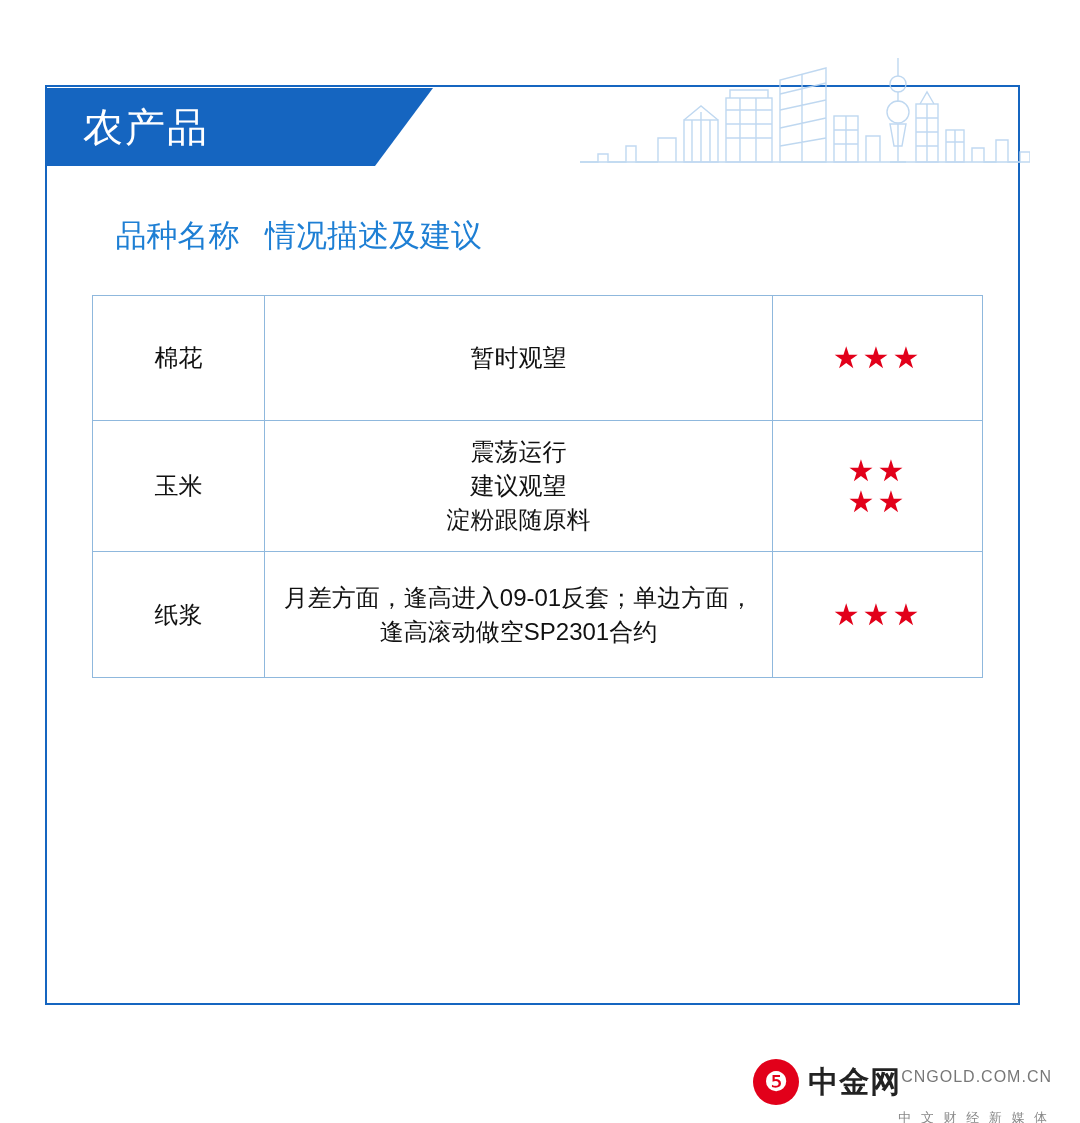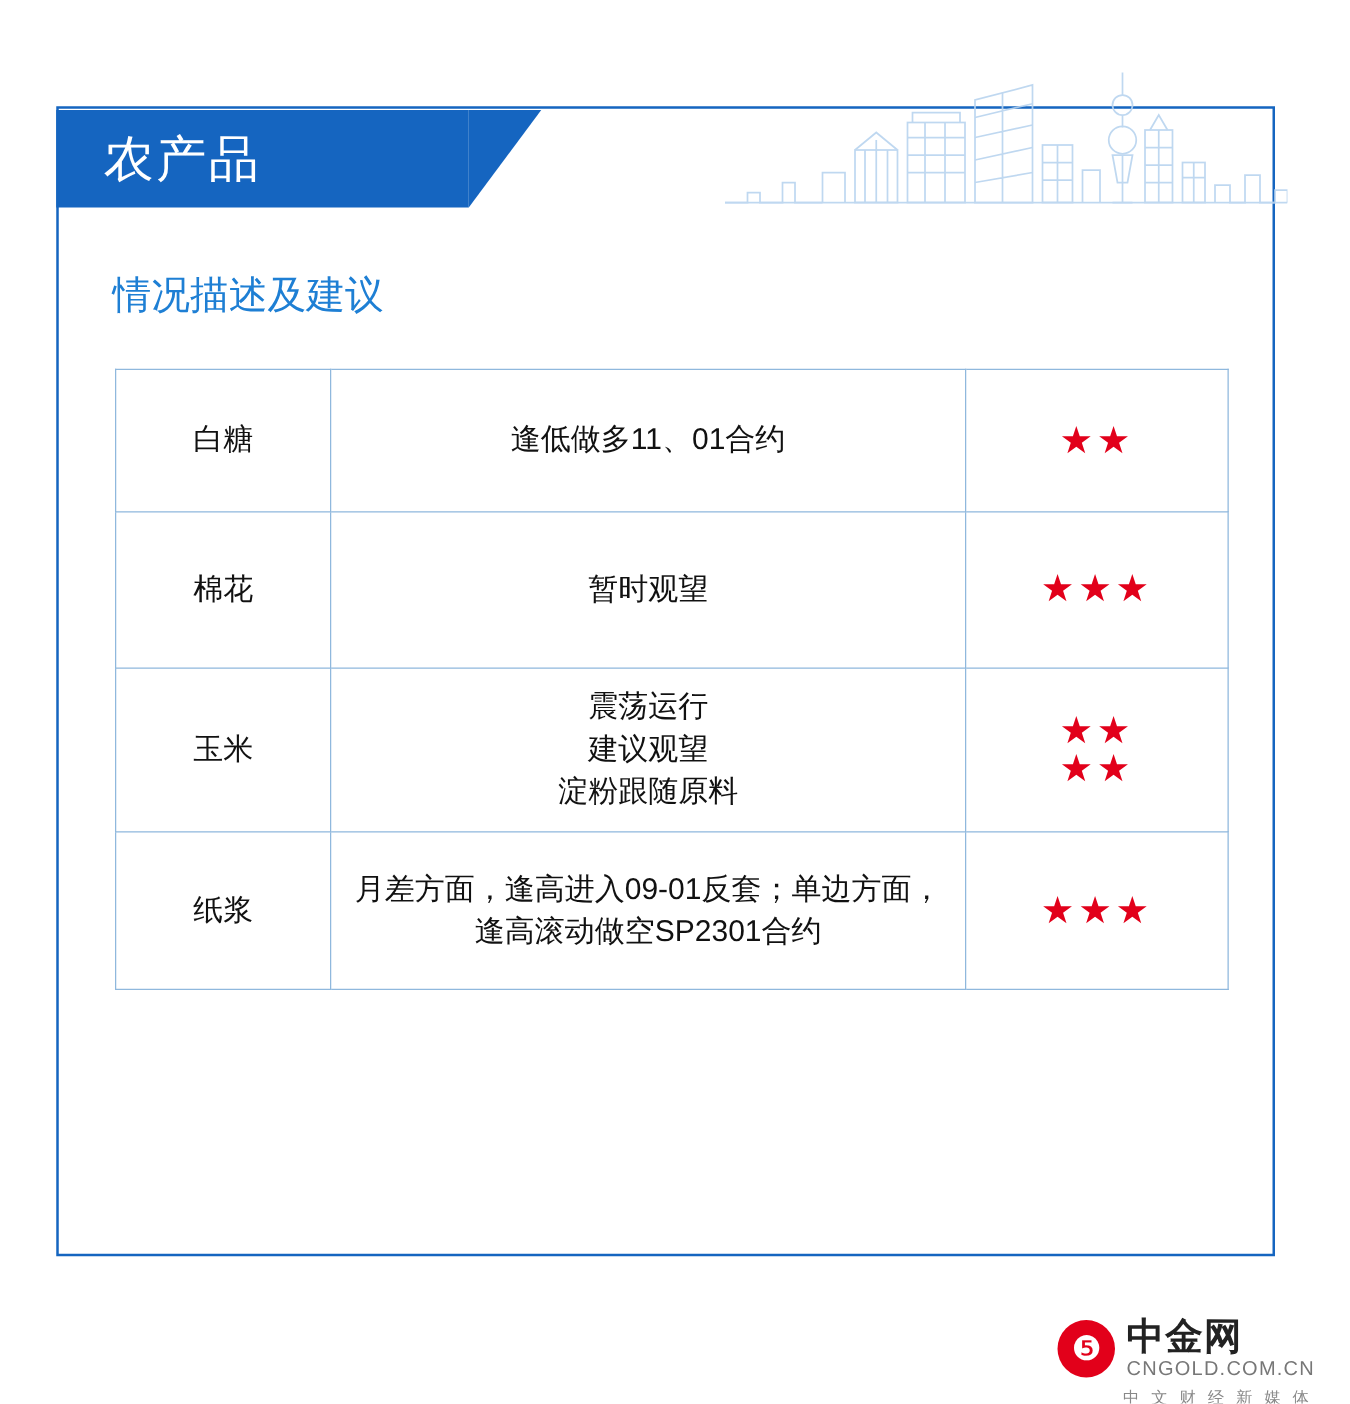--- a/index.html
+++ b/index.html
@@ -145,21 +145,21 @@
     border-radius: 50%;
     background: #e2001a;
     color: #ffffff;
     font-size: 27px;
     display: flex;
     align-items: center;
     justify-content: center;
     margin-right: 9px;
     flex: 0 0 auto;
   }
-  .logo-text { display: flex; flex-direction: column; justify-content: center; }
+  .logo-text { display: flex; flex-direction: row; justify-content: center; }
   .logo-main {
     color: #222222;
     font-size: 30px;
     line-height: 1.05;
     font-weight: 700;
     letter-spacing: 1px;
   }
   .logo-sub {
     color: #777777;
     font-size: 16px;
@@ -215,32 +215,26 @@
   <div class="card"></div>
 
   <div class="banner">
     <div class="banner-red"></div>
     <div class="banner-blue">
       <span class="banner-title">农产品</span>
     </div>
   </div>
 
   <div class="headers">
+    <div class="h-col1">品种名称</div>
     <div class="h-col2">情况描述及建议</div>
   </div>
 
   <table class="tbl">
     <tbody>
-      <tr style="height:114px;">
-        <td class="c-name">白糖</td>
-        <td class="c-desc">逢低做多11、01合约</td>
-        <td class="c-stars">
-          <div class="stars">★★</div>
-        </td>
-      </tr>
       <tr style="height:125px;">
         <td class="c-name">棉花</td>
         <td class="c-desc">暂时观望</td>
         <td class="c-stars">
           <div class="stars">★★★</div>
         </td>
       </tr>
       <tr style="height:126px;">
         <td class="c-name">玉米</td>
         <td class="c-desc" style="white-space:pre-line;">震荡运行

